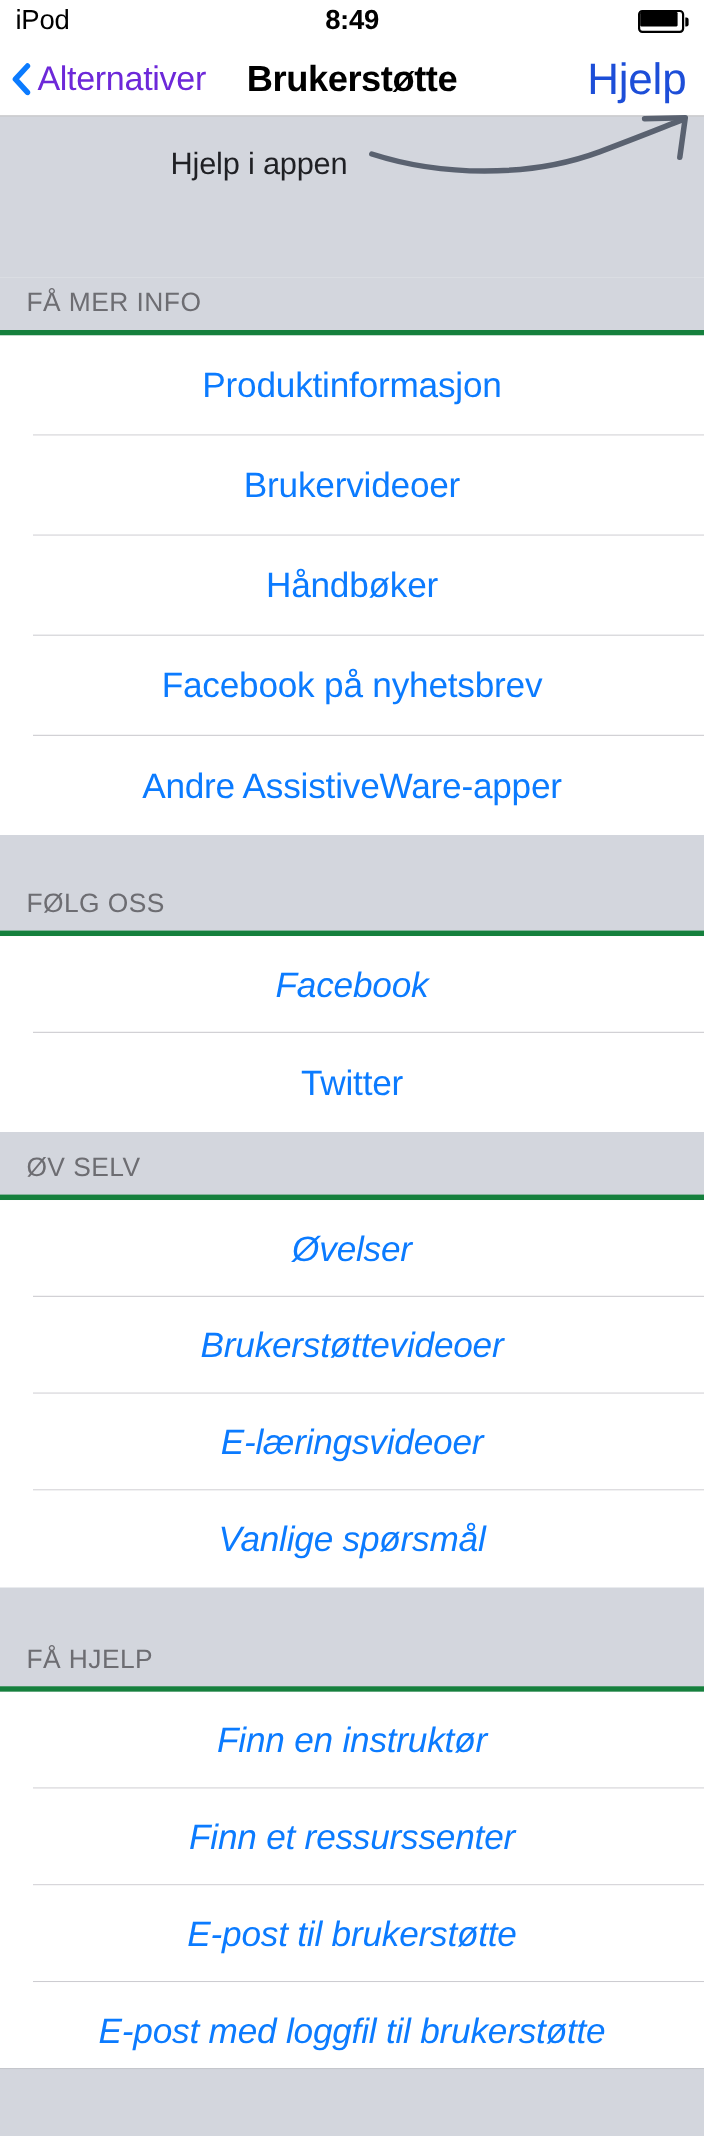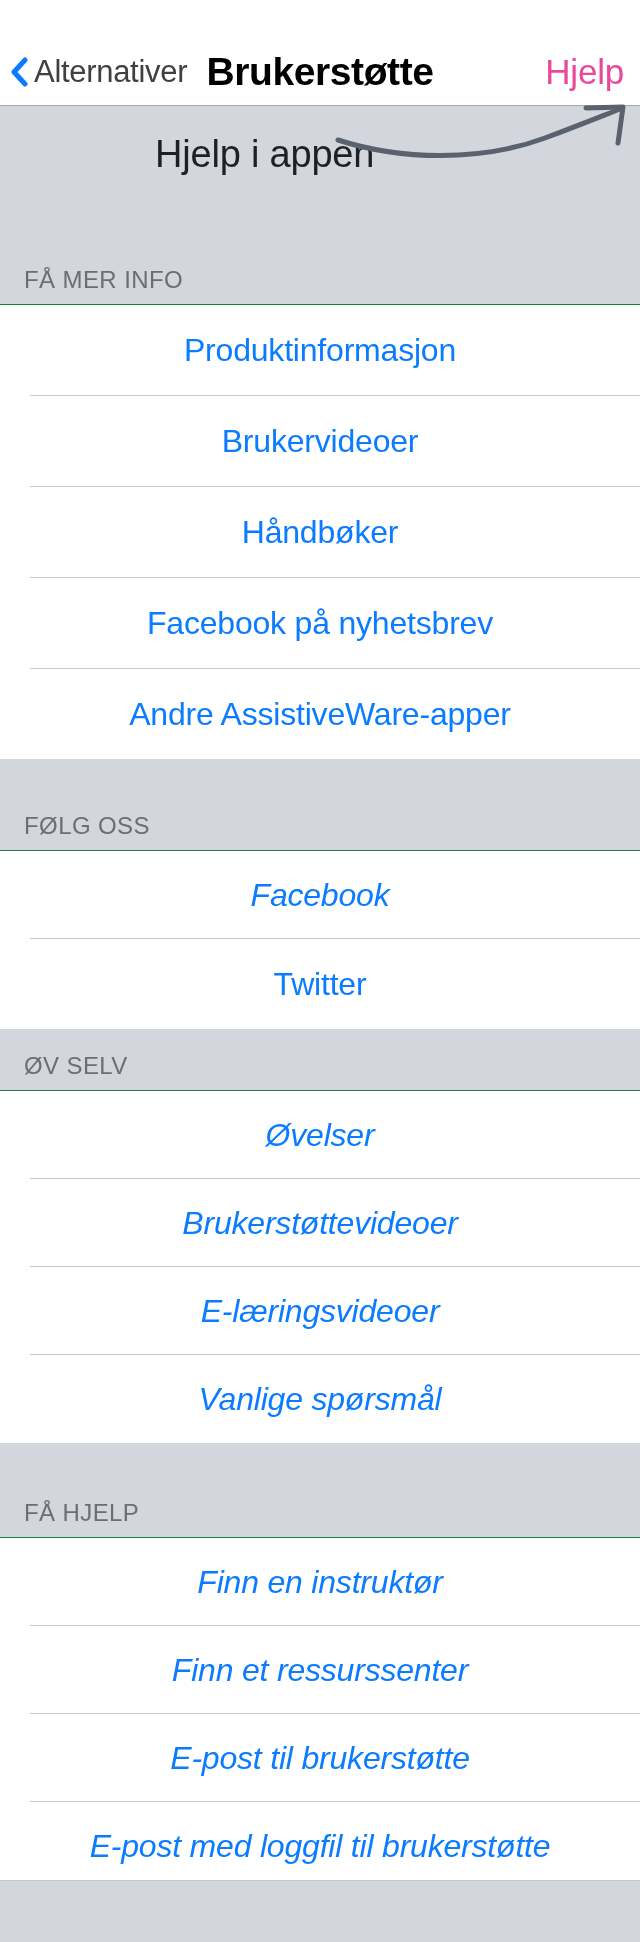--- a/index.html
+++ b/index.html
@@ -51,60 +51,60 @@
   }
   .nav-back {
     position:absolute; left:10px; top:0; height:68px;
     display:flex; align-items:center; gap:6px;
     cursor:pointer;
   }
   .chev {
     width:18px; height:30px; position:relative; display:block;
   }
   .nav-back-label {
-    font-size:31px; color:#404040; letter-spacing:-0.3px;text-align:right;
+    font-size:31px; color:#6d28d9; letter-spacing:-0.3px;text-align:right;
   }
   .nav-title {
     position:absolute; left:0; right:0; top:0; height:68px;
     display:flex; align-items:center; justify-content:center;
-    font-size:39px; font-weight:bold; color:#000; letter-spacing:-0.4px;
+    font-size:33px; font-weight:bold; color:#000; letter-spacing:-0.4px;
   }
   .nav-action {
     position:absolute; right:16px; top:0; height:68px;
     display:flex; align-items:center;
-    font-size:35px; color:#ec4899; letter-spacing:-0.2px; cursor:pointer;
+    font-size:40px; color:#1d4ed8; letter-spacing:-0.2px; cursor:pointer;
   }
   .nav-hairline {
     position:absolute; left:0; top:105px; width:640px; height:1px;
     background:#a6a6aa;
   }
 
   
   .annotation {
     position:absolute; left:0; top:106px; width:640px; height:146px;
     background:#d3d6dd;
   }
   .annot-text {
     position:absolute; left:155px; top:27px;
-    font-size:38px; color:#1f2024; letter-spacing:-0.2px;
+    font-size:28px; color:#1f2024; letter-spacing:-0.2px;
     white-space:nowrap;
   }
   .annot-arrow {
     position:absolute; left:330px; top:-4px; width:310px; height:100px;
   }
 
   
   .table { position:absolute; left:0; top:252px; width:640px; }
 
   .section-header {
     background:#d3d6dd;
     display:flex; align-items:flex-end;
     padding:0 0 10px 24px;
     color:#6d6d72; font-size:24px; letter-spacing:0.4px;
-    border-bottom:1px solid #15803d;
+    border-bottom:5px solid #15803d;
   }
   .sh-fa-mer-info { height:53px; }
   .sh-folg-oss   { height:92px; }
   .sh-ov-selv    { height:62px; }
   .sh-fa-hjelp   { height:95px; }
 
   .cell {
     position:relative; background:#ffffff;
     display:flex; align-items:center; justify-content:center;
     color:#0b7bff; letter-spacing:-0.2px;
@@ -122,20 +122,29 @@
   .footer-band {
     position:absolute; left:0; top:1880px; width:640px; height:62px;
     background:#d3d6dd; border-top:1px solid #c4c6cb;
   }
 </style>
 </head>
 <body>
 
 <div id="screen">
 
+  <div class="statusbar">
+    <span class="sb-carrier">iPod</span>
+    <span class="sb-time">8:49</span>
+    <span class="sb-battery">
+      <span class="batt-body"></span>
+      <span class="batt-fill"></span>
+      <span class="batt-cap"></span>
+    </span>
+  </div>
 
   <div class="navbar">
     <div class="nav-back">
       <span class="chev">
         <svg width="18" height="30" viewBox="0 0 18 30">
           <polyline points="15,3 4,15 15,27" fill="none" stroke="#0b7bff" stroke-width="5" stroke-linecap="round" stroke-linejoin="round"></polyline>
         </svg>
       </span>
       <span class="nav-back-label">Alternativer</span>
     </div>

